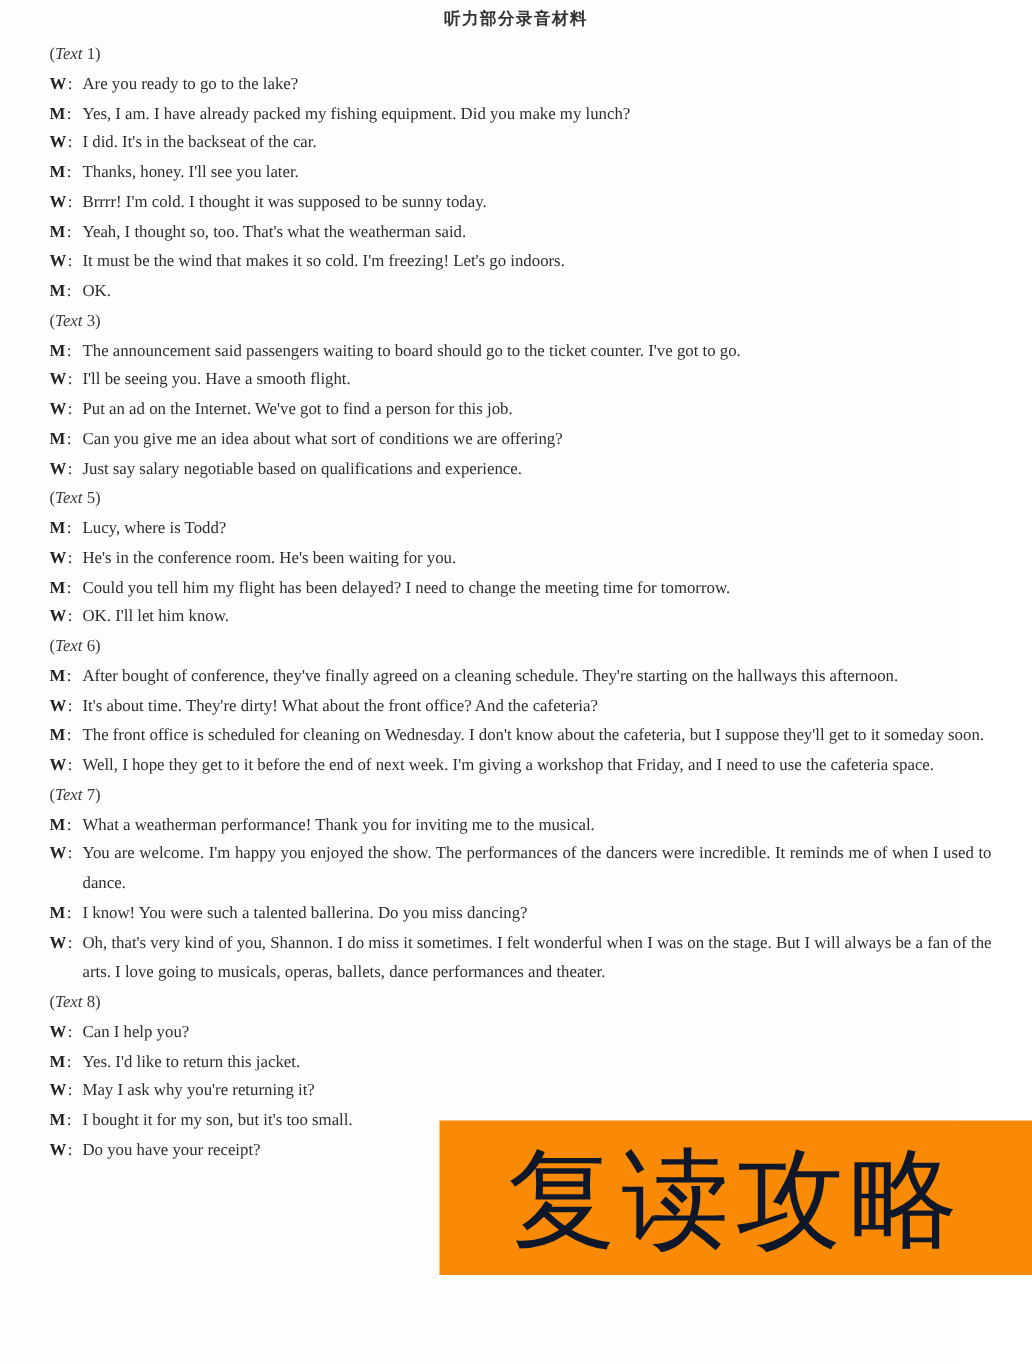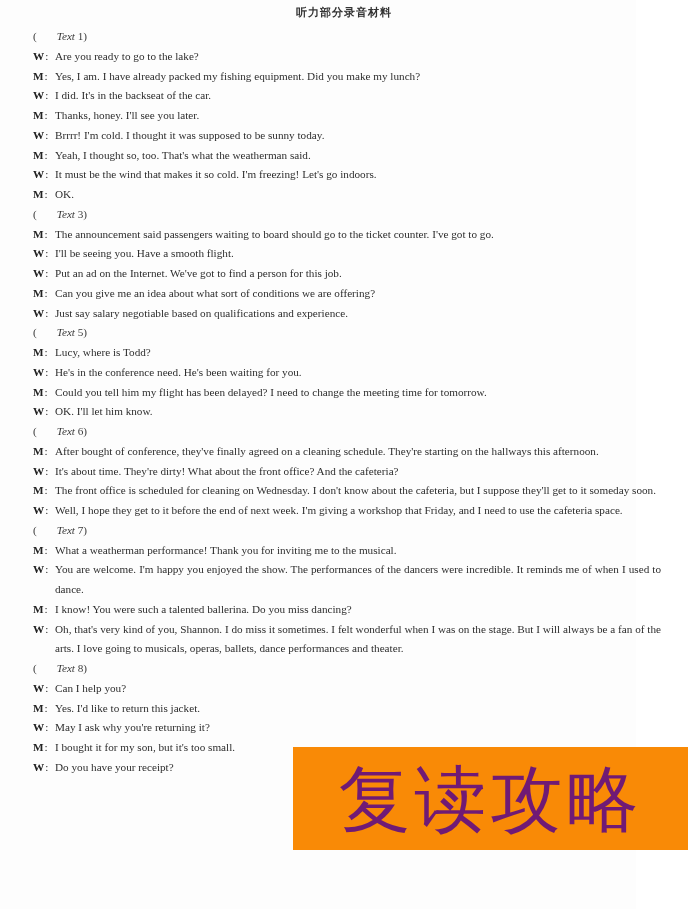--- a/index.html
+++ b/index.html
@@ -41,21 +41,21 @@
       left: 33px;
       width: 628px;
     }
     .section {
       font-size: 11.2px;
       line-height: 19.75px;
       height: 19.75px;
       color: #3a3a3a;
     }
     .section .lp, .section .rp { font-style: normal; }
-    .section .sect-word { font-style: italic; margin-left: 20px; }
+    .section .sect-word { font-style: italic; }
     .utt {
       display: flex;
       font-size: 11.2px;
       line-height: 19.75px;
     }
     .speaker {
       flex: 0 0 auto;
       width: 22px;
       font-weight: bold;
       color: #222;
@@ -74,21 +74,21 @@
       top: 747px;
       width: 395px;
       height: 103px;
       background: #f98a06;
       display: flex;
       align-items: center;
       justify-content: center;
     }
     .banner-text {
       font-family: "DejaVu Sans", sans-serif;
-      color: #701a75;
+      color: #0f172a;
       font-size: 72px;
       line-height: 1;
       letter-spacing: 4px;
       font-weight: normal;
     }
   </style>
 </head>
 <body>
 
 <div class="page">
@@ -154,21 +154,21 @@
         <span class="utt-text">Just say salary negotiable based on qualifications and experience.</span>
       </div>
 
     <div class="section"><span class="lp">(</span><span class="sect-word">Text</span> <span>5</span><span class="rp">)</span></div>
     <div class="utt">
         <span class="speaker"><span>M</span><span class="colon">:</span></span>
         <span class="utt-text">Lucy, where is Todd?</span>
       </div>
     <div class="utt">
         <span class="speaker"><span>W</span><span class="colon">:</span></span>
-        <span class="utt-text">He's in the conference need. He's been waiting for you.</span>
+        <span class="utt-text">He's in the conference room. He's been waiting for you.</span>
       </div>
     <div class="utt">
         <span class="speaker"><span>M</span><span class="colon">:</span></span>
         <span class="utt-text">Could you tell him my flight has been delayed? I need to change the meeting time for tomorrow.</span>
       </div>
     <div class="utt">
         <span class="speaker"><span>W</span><span class="colon">:</span></span>
         <span class="utt-text">OK. I'll let him know.</span>
       </div>
 

